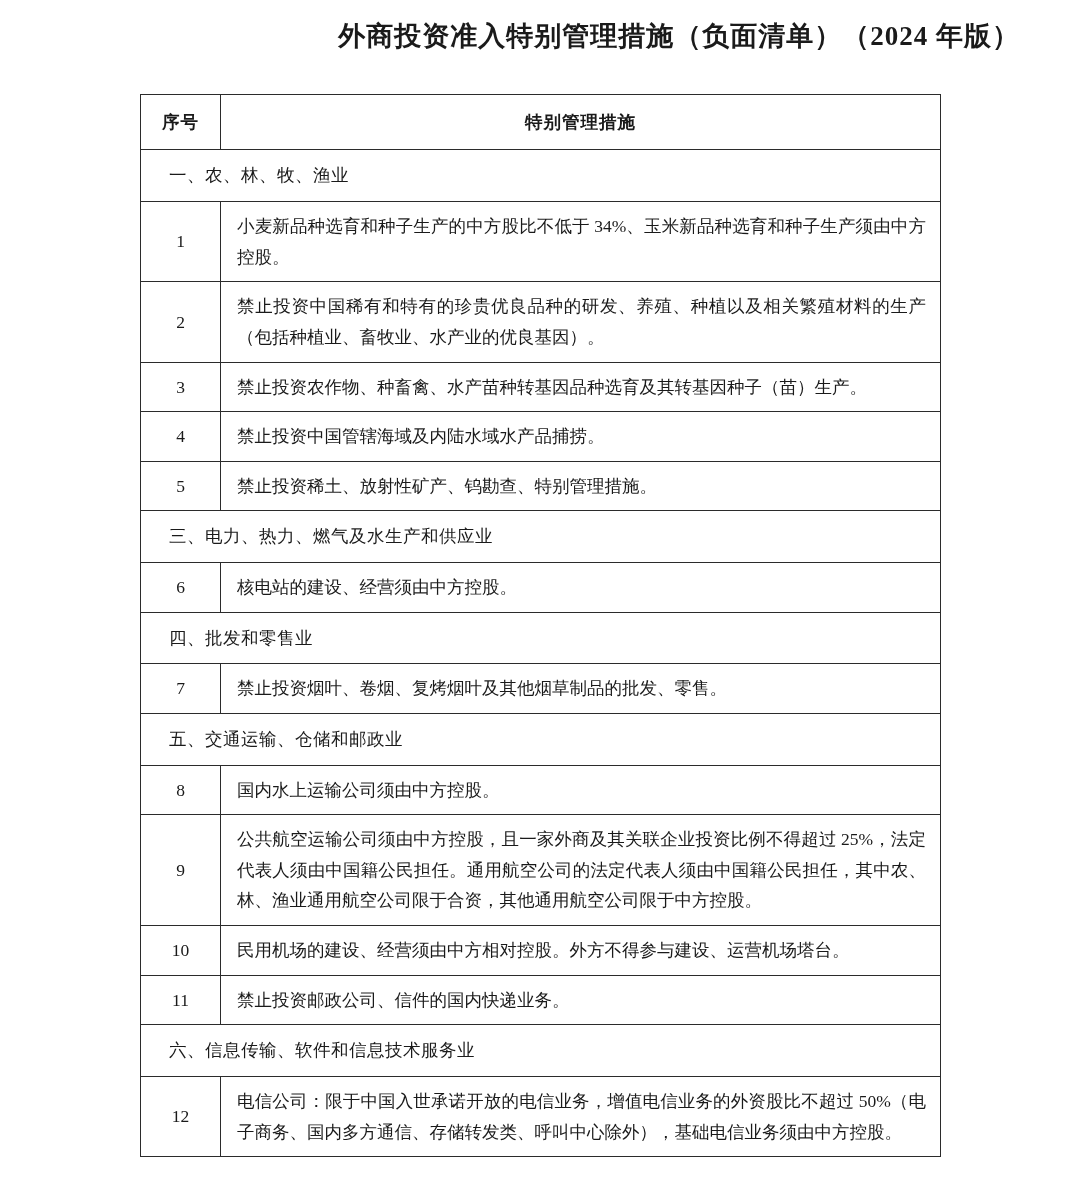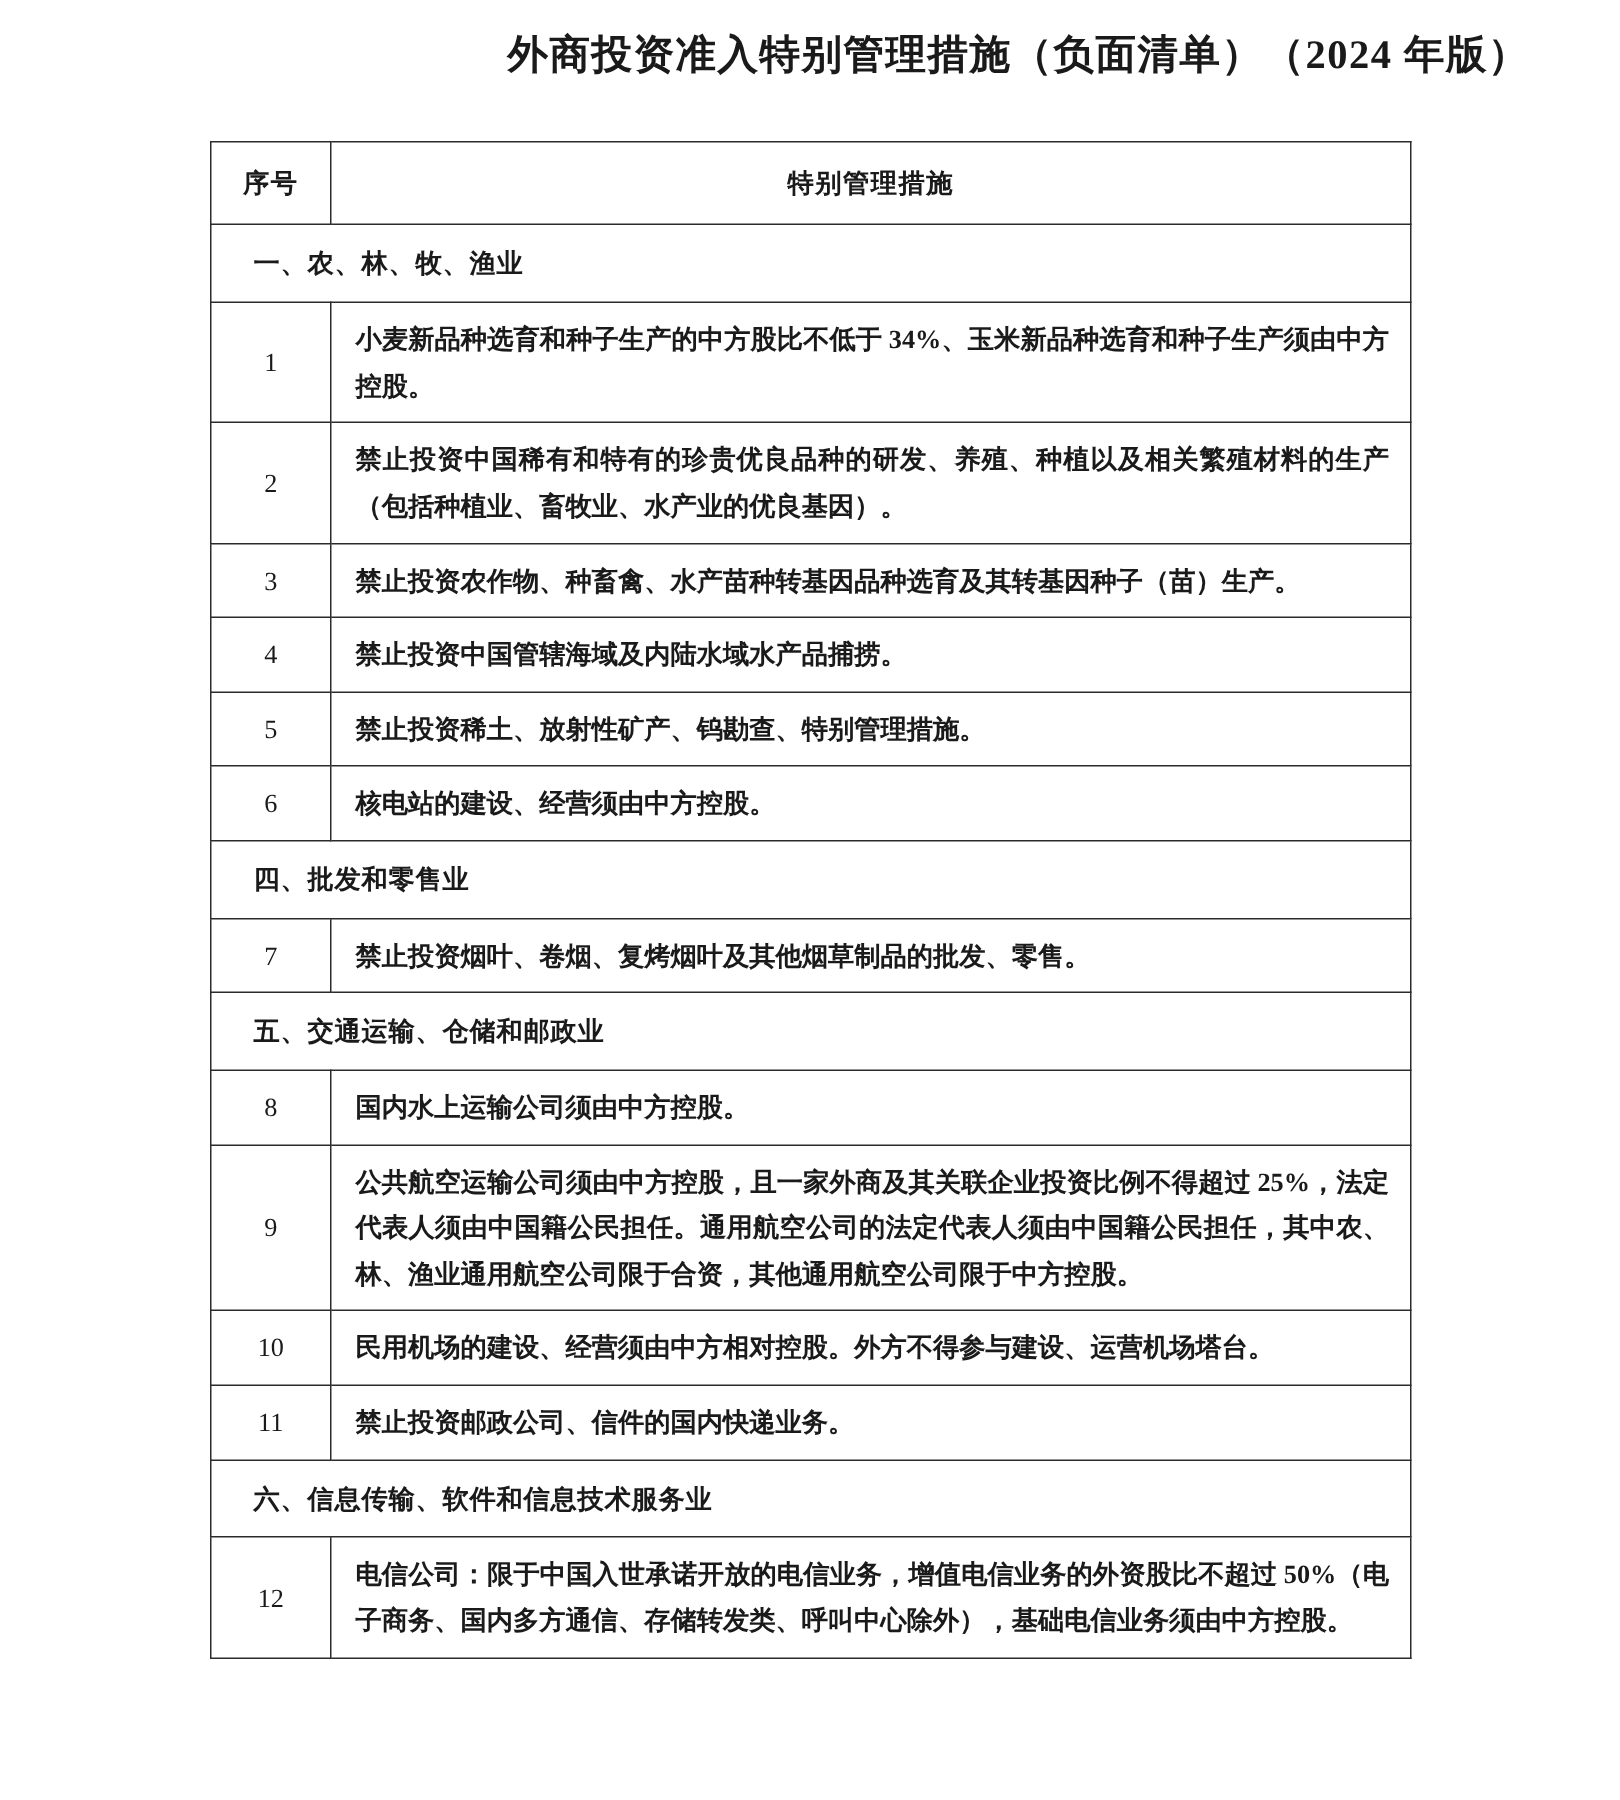--- a/index.html
+++ b/index.html
@@ -55,24 +55,23 @@
   }
   td.num {
     text-align: center;
     font-size: 17px;
     padding: 6px 4px;
   }
   td.txt {
     padding: 9px 14px 9px 16px;
     text-align: justify;
     text-justify: inter-ideograph;
-    font-weight: bold;
   }
   td.section {
-    font-weight: bold;
+    font-weight: normal;
     font-size: 19px;
     padding: 10px 14px 10px 28px;
     letter-spacing: 0.5px;
     margin-left: 44px;
   }
 </style>
 </head>
 <body>
 
 <div class="page">
@@ -107,20 +106,23 @@
           </tr>
           <tr>
             <td class="num">4</td>
             <td class="txt">禁止投资中国管辖海域及内陆水域水产品捕捞。</td>
           </tr>
           <tr>
             <td class="num">5</td>
             <td class="txt">禁止投资稀土、放射性矿产、钨勘查、特别管理措施。</td>
           </tr>
           <tr>
+            <td class="section" colspan="2">三、电力、热力、燃气及水生产和供应业</td>
+          </tr>
+          <tr>
             <td class="num">6</td>
             <td class="txt">核电站的建设、经营须由中方控股。</td>
           </tr>
           <tr>
             <td class="section" colspan="2">四、批发和零售业</td>
           </tr>
           <tr>
             <td class="num">7</td>
             <td class="txt">禁止投资烟叶、卷烟、复烤烟叶及其他烟草制品的批发、零售。</td>
           </tr>

